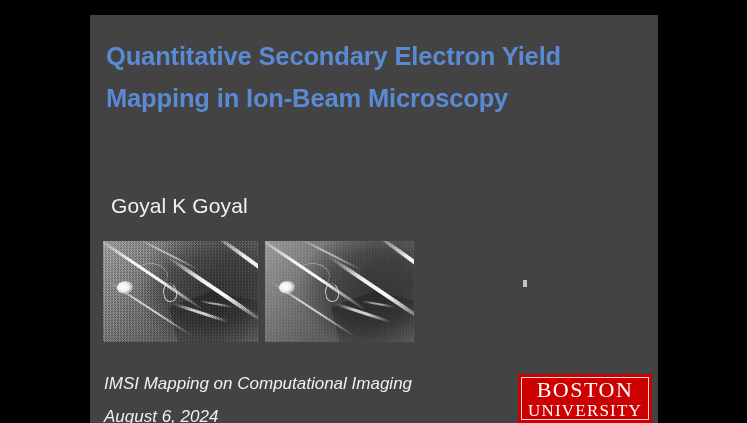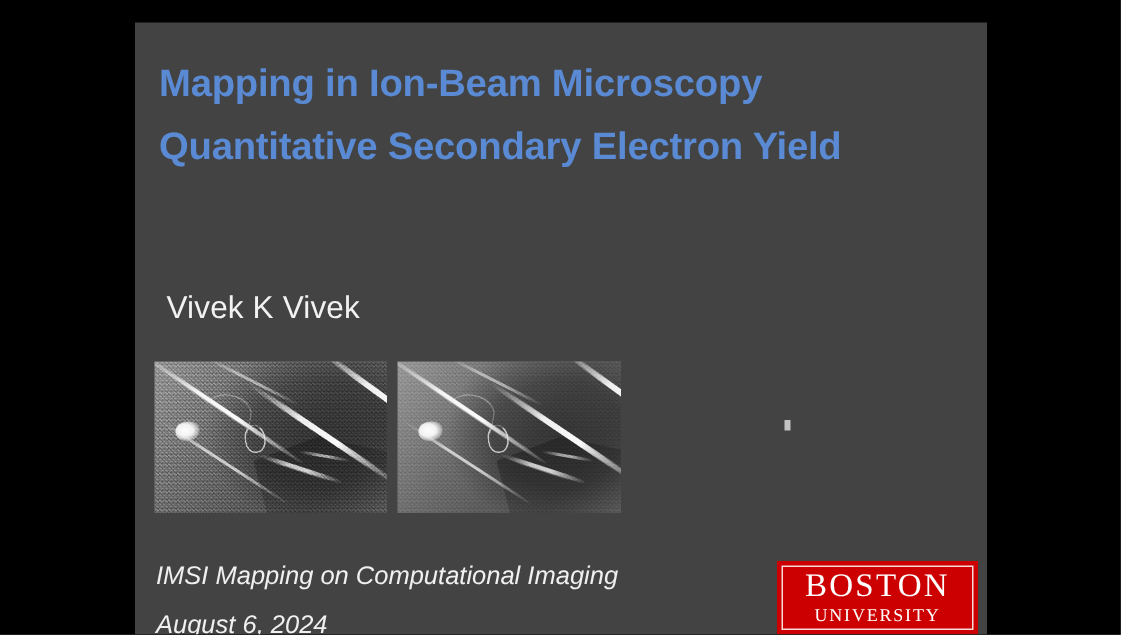--- a/index.html
+++ b/index.html
@@ -198,21 +198,21 @@
   #bu-logo .logo-top {
     color: #ffffff;
     font-family: "Liberation Serif", serif;
     font-size: 22px;
     line-height: 22px;
     letter-spacing: 1.5px;
   }
   #bu-logo .logo-bottom {
     color: #ffffff;
     font-family: "Liberation Serif", serif;
-    font-size: 12px;
+    font-size: 17px;
     line-height: 19px;
     letter-spacing: 1.2px;
   }
 
   
   #mouse-cursor {
     position: absolute;
     left: 523px;
     top: 280px;
     width: 4px;
@@ -222,25 +222,25 @@
   }
 </style>
 </head>
 <body>
 
 <div id="video-frame">
 
   <div id="slide">
 
     <div id="slide-title">
+      <span class="tline">Quantitative Secondary Electron Yield</span>
       <span class="tline">Mapping in Ion-Beam Microscopy</span>
-      <span class="tline">Quantitative Secondary Electron Yield</span>
-    </div>
-
-    <div id="author-line">Vivek K Vivek</div>
+    </div>
+
+    <div id="author-line">Goyal K Goyal</div>
 
     <div id="figure-strip">
 
       <div class="micrograph" id="micrograph-noisy">
         <div class="micro-inner">
           <div class="micro-base"></div>
           <div class="wedge"></div>
           <div class="streak s1"></div>
           <div class="streak s2"></div>
           <div class="streak s3"></div>

